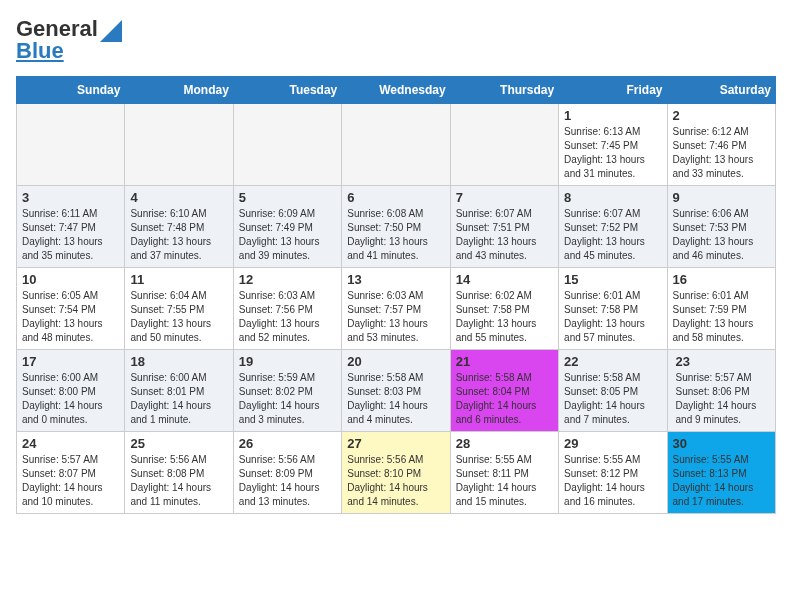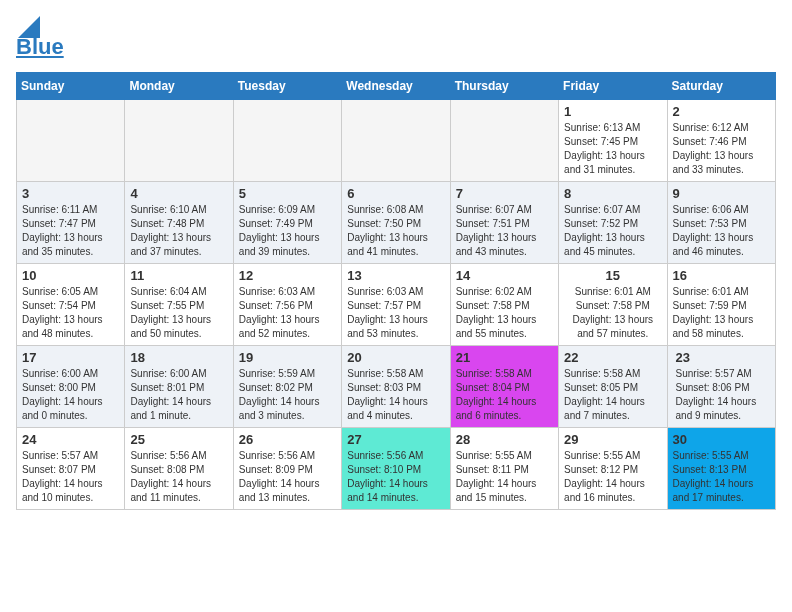--- a/index.html
+++ b/index.html
@@ -41,21 +41,21 @@
     table {
       width: 100%;
       border-collapse: collapse;
     }
     th {
       background-color: #2a7abf;
       color: #fff;
       font-size: 12px;
       font-weight: bold;
       padding: 6px 4px;
-      text-align: left;
+      text-align: right;
       border: 1px solid #2a7abf;
     }
     td {
       border: 1px solid #ccc;
       vertical-align: top;
       padding: 4px 5px;
       font-size: 10.5px;
       color: #333;
       height: 78px;
       width: 14.28%;
@@ -78,20 +78,23 @@
     }
     tr:nth-child(odd) td:not(.empty) { background: #fff; }
     tr:nth-child(even) td:not(.empty) { background: #f0f4f8; }
   </style>
 </head>
 <body>
 
 <div class="header">
   <div class="logo">
     <div class="logo-line">
+      <span style="font-size:22px;font-weight:bold;color:#333;">
+        <span style="color:#333;">General</span>
+      </span>
       <svg width="22" height="22" viewBox="0 0 22 22" style="margin-left:2px;">
         <polygon points="0,22 22,0 22,22" fill="#2a7abf"></polygon>
       </svg>
     </div>
     <span style="font-size:22px;font-weight:bold;color:#2a7abf;margin-top:-4px;text-decoration:underline;">Blue</span>
   </div>
   <div class="title-block">
     <div class="month-title"></div>
     <div class="location"></div>
   </div>
@@ -211,21 +214,21 @@
 Daylight: 13 hours
 and 53 minutes.</div>
         </td>
         <td style="background: rgb(255, 255, 255);">
           <span class="day-num">14</span>
           <div class="day-info" style="white-space: pre-line;">Sunrise: 6:02 AM
 Sunset: 7:58 PM
 Daylight: 13 hours
 and 55 minutes.</div>
         </td>
-        <td style="background: rgb(255, 255, 255); text-align: center;">
+        <td style="background: rgb(255, 255, 255);">
           <span class="day-num">15</span>
           <div class="day-info" style="white-space: pre-line;">Sunrise: 6:01 AM
 Sunset: 7:58 PM
 Daylight: 13 hours
 and 57 minutes.</div>
         </td>
         <td style="background: rgb(255, 255, 255);">
           <span class="day-num">16</span>
           <div class="day-info" style="white-space: pre-line;">Sunrise: 6:01 AM
 Sunset: 7:59 PM
@@ -299,21 +302,21 @@
 Daylight: 14 hours
 and 11 minutes.</div>
         </td>
         <td style="background: rgb(255, 255, 255);">
           <span class="day-num">26</span>
           <div class="day-info" style="white-space: pre-line;">Sunrise: 5:56 AM
 Sunset: 8:09 PM
 Daylight: 14 hours
 and 13 minutes.</div>
         </td>
-        <td style="background: #5eead4; margin-left: 48px;">
+        <td style="background: #fef9c3; margin-left: 48px;">
           <span class="day-num">27</span>
           <div class="day-info" style="white-space: pre-line;">Sunrise: 5:56 AM
 Sunset: 8:10 PM
 Daylight: 14 hours
 and 14 minutes.</div>
         </td>
         <td style="background: rgb(255, 255, 255);">
           <span class="day-num">28</span>
           <div class="day-info" style="white-space: pre-line;">Sunrise: 5:55 AM
 Sunset: 8:11 PM

